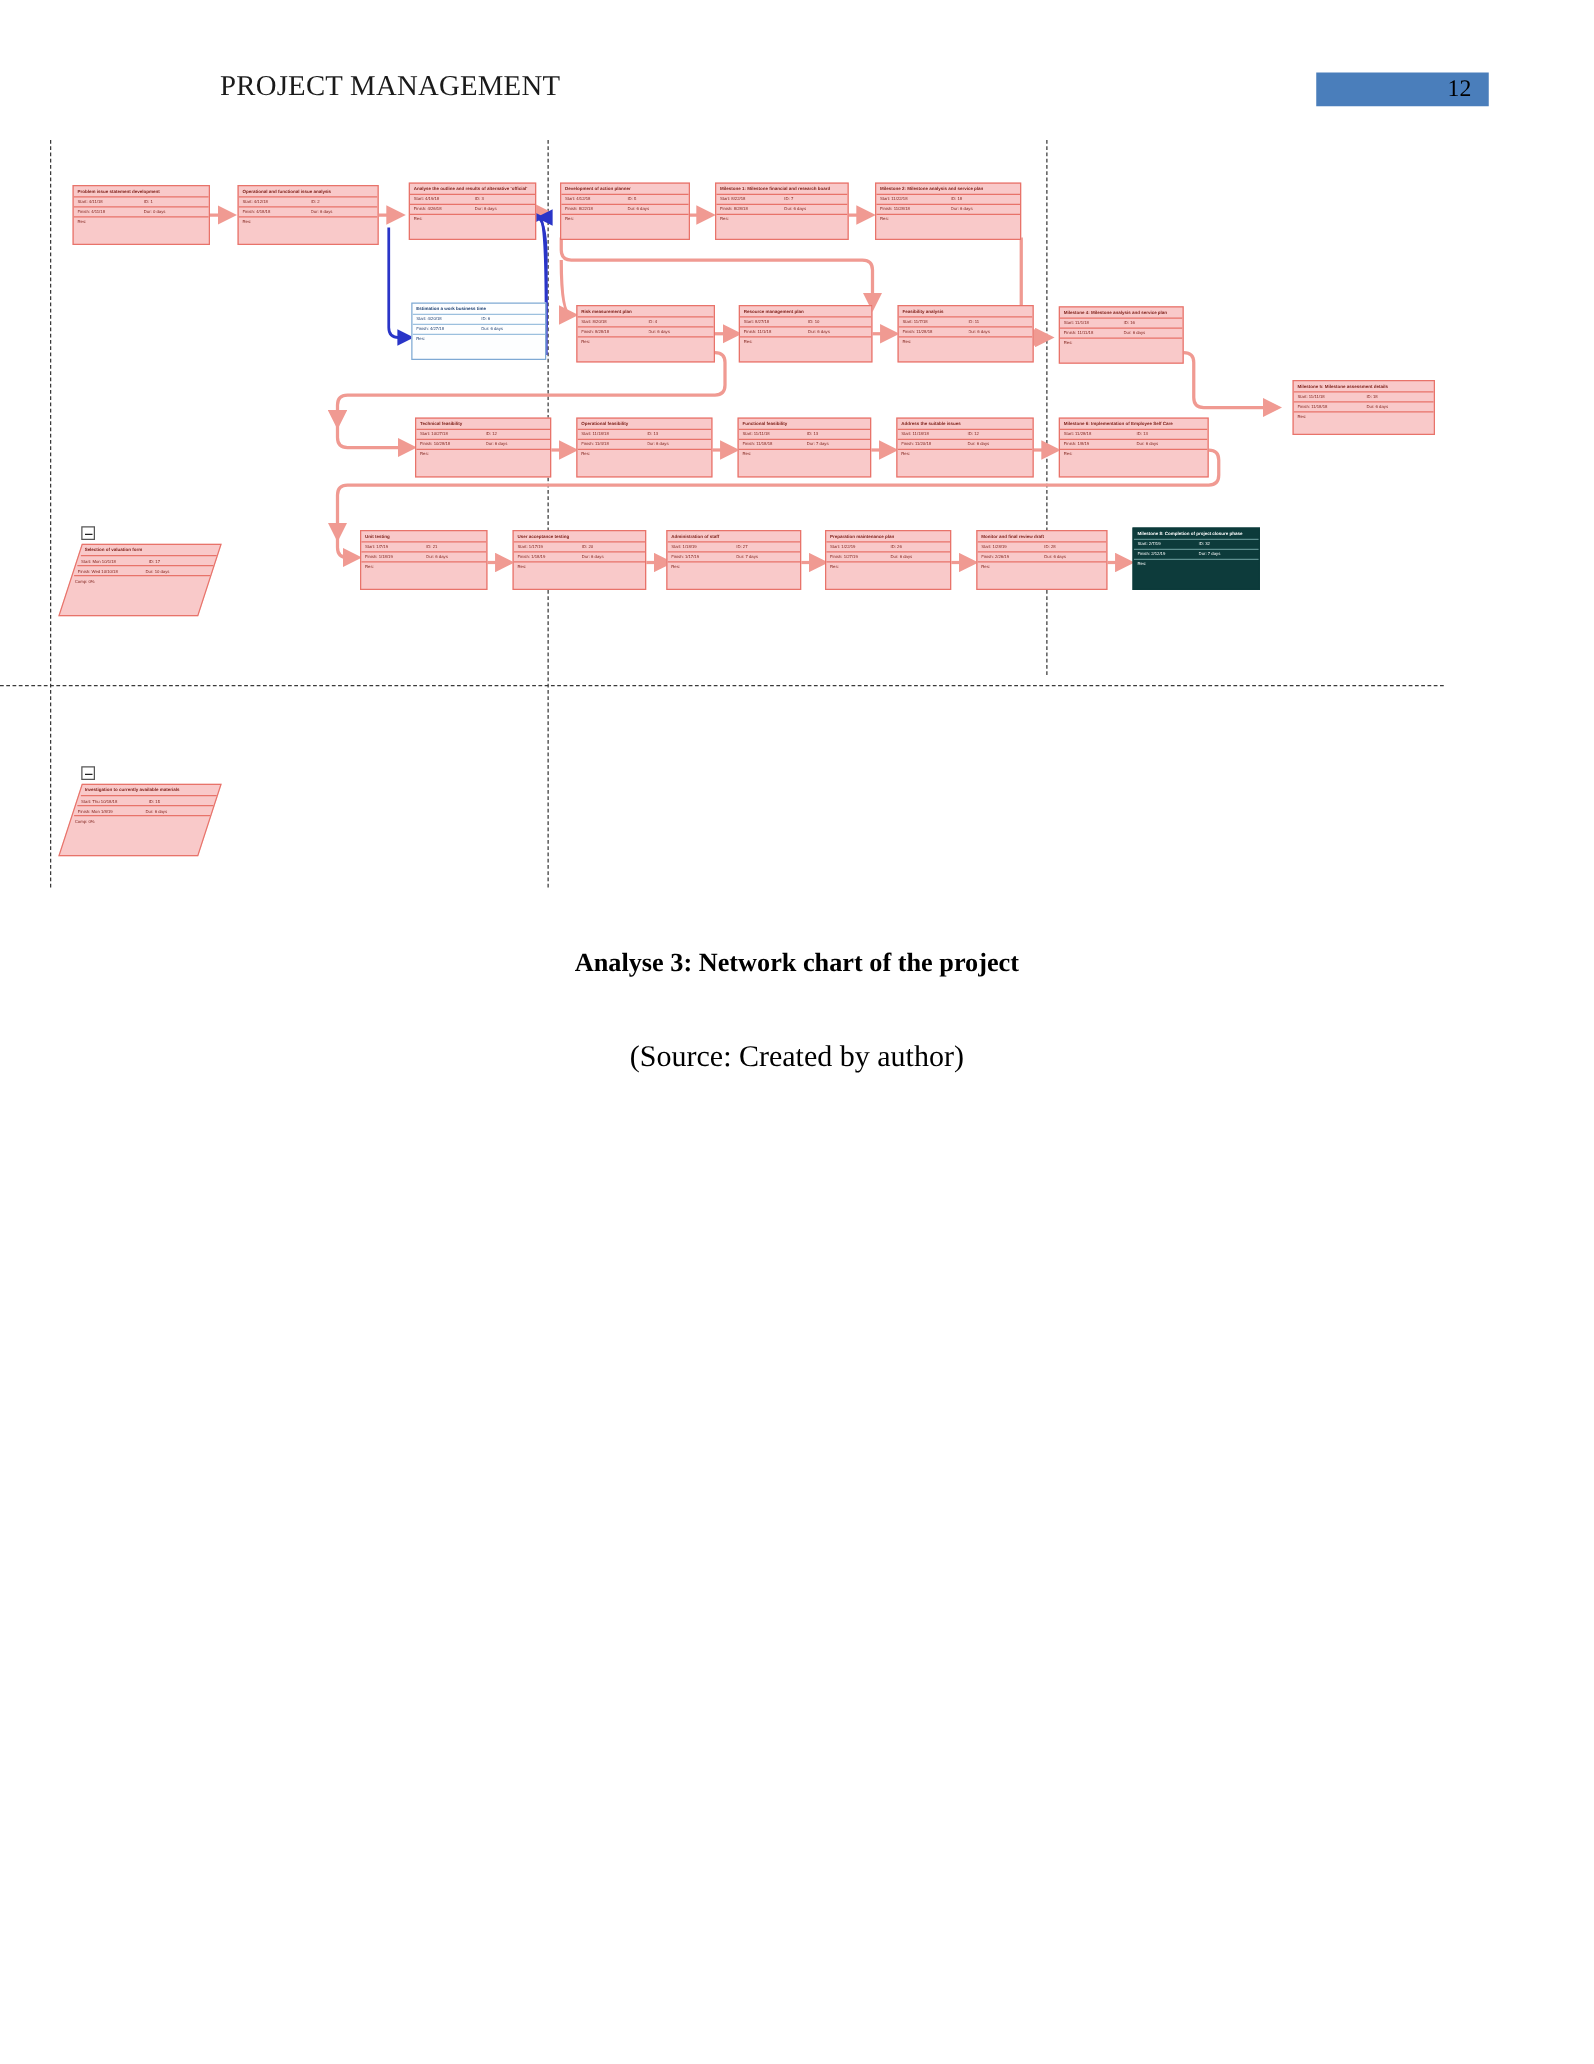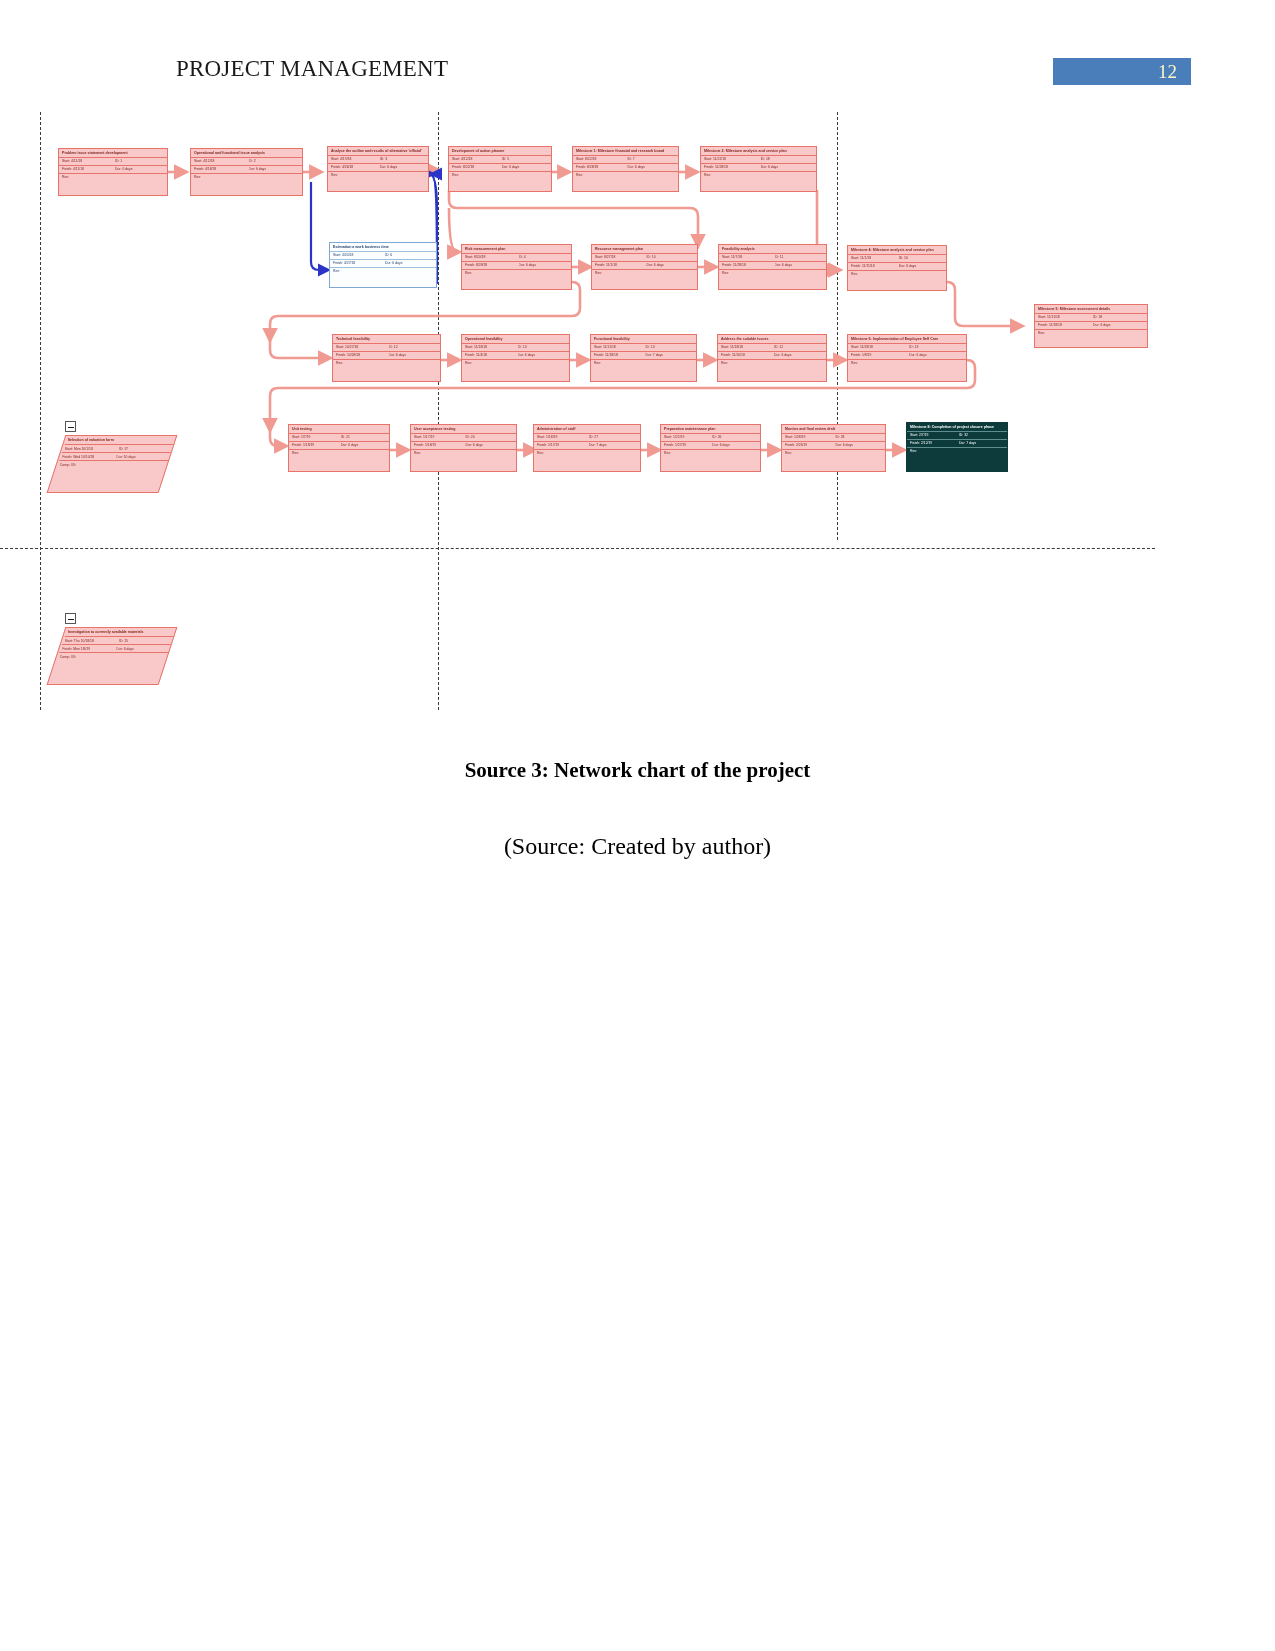--- a/index.html
+++ b/index.html
@@ -19,21 +19,21 @@
   .doc-title{
     position:absolute;left:176px;top:56px;
     font-family:"Liberation Serif", serif;
     font-size:23px;letter-spacing:.2px;color:#1a1a1a;
     white-space:nowrap;
   }
   .page-number-box{
     position:absolute;left:1053px;top:58px;
     width:138px;height:27px;
     background:#4a7ebb;
-    color:#fef9c3;
+    color:#000000;
     font-family:"Liberation Serif", serif;
     font-size:19px;
     text-align:right;
     line-height:27px;
     padding-right:14px;
     box-sizing:border-box;
   }
 
   
   .diagram{
@@ -521,14 +521,14 @@
     </div>
     <div class="n-row">
       <span class="c1">Finish: Mon 1/8/19</span>
       <span class="c2">Dur: 6 days</span>
     </div>
     <div class="n-res">Comp: 0%</div>
   </div>
 
 </div>
 
-<div class="fig-caption">Source 3: Network chart of the project</div>
+<div class="fig-caption">Analyse 3: Network chart of the project</div>
 <div class="fig-source">(Source: Created by author)</div>
 
 </body></html>

